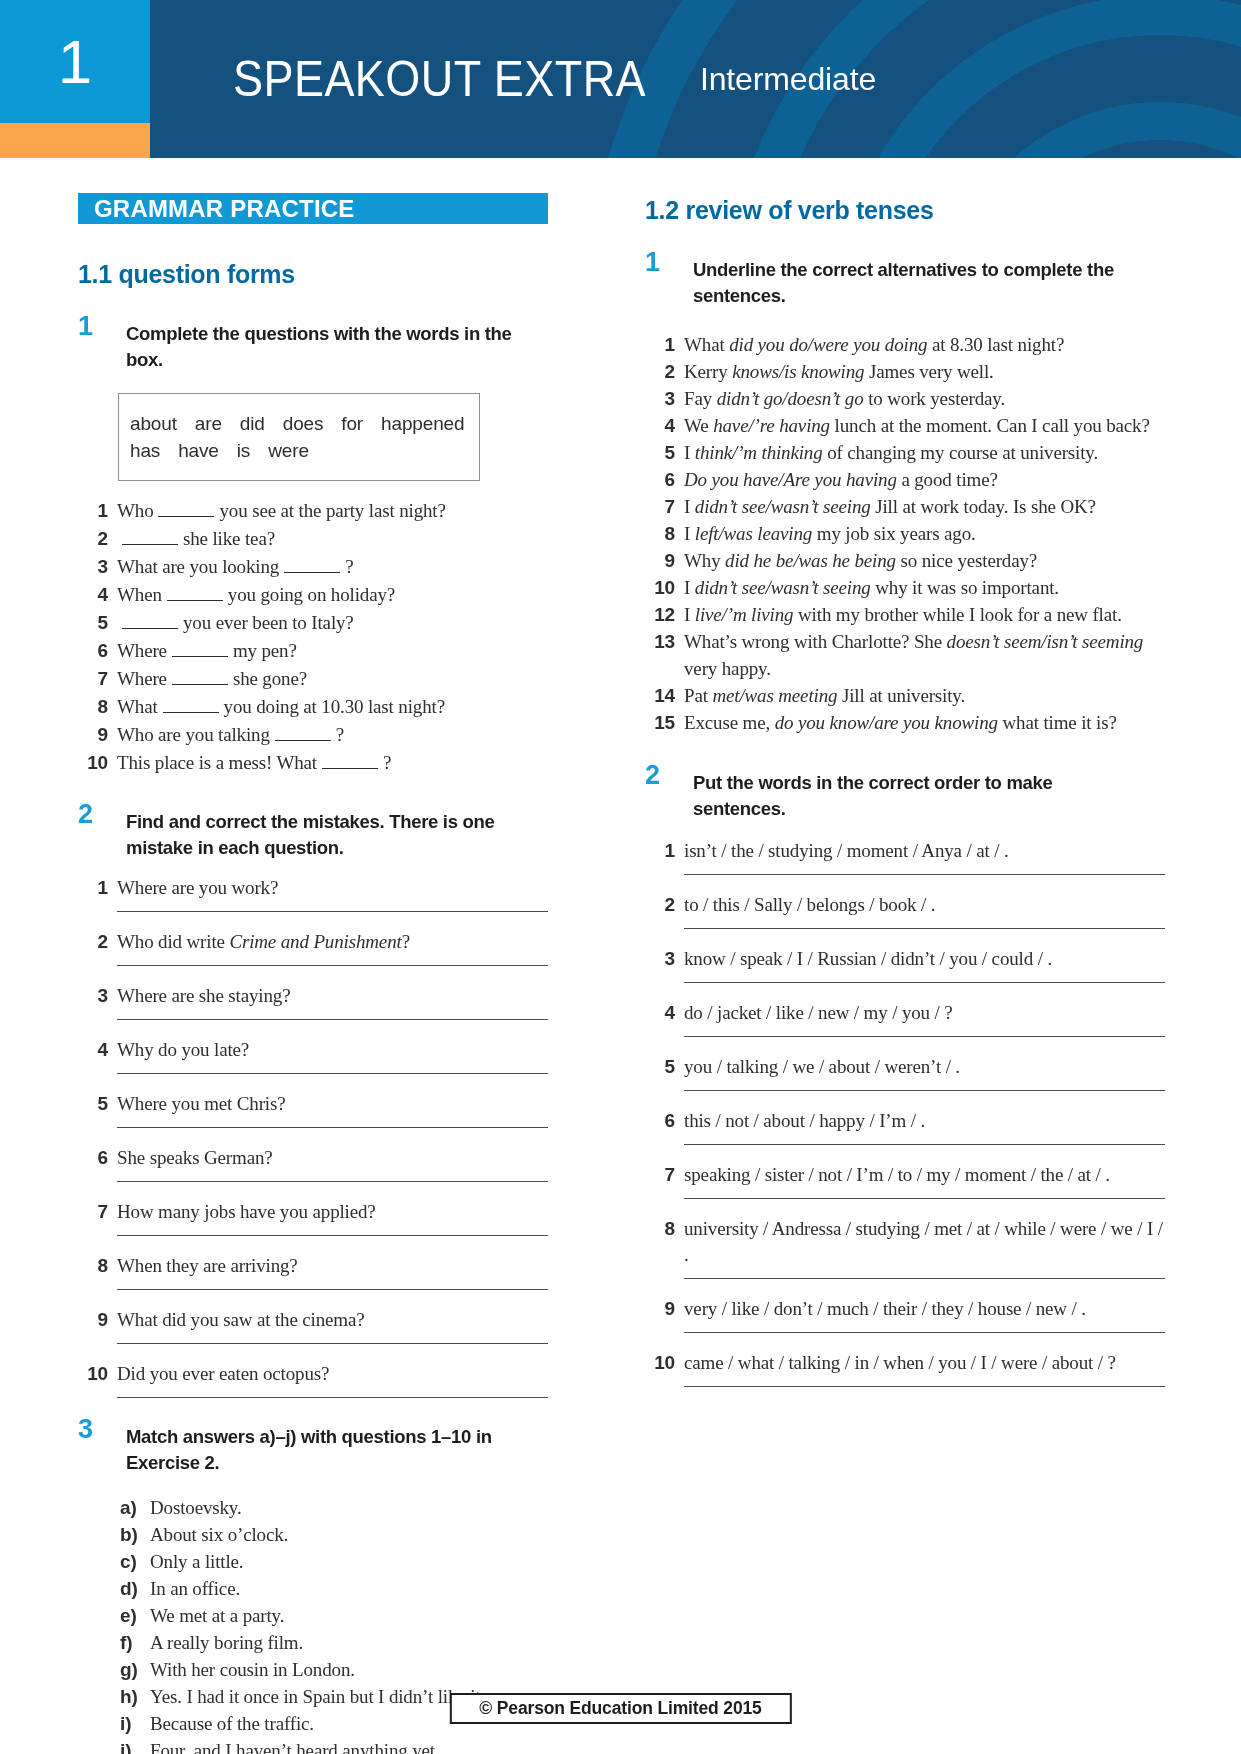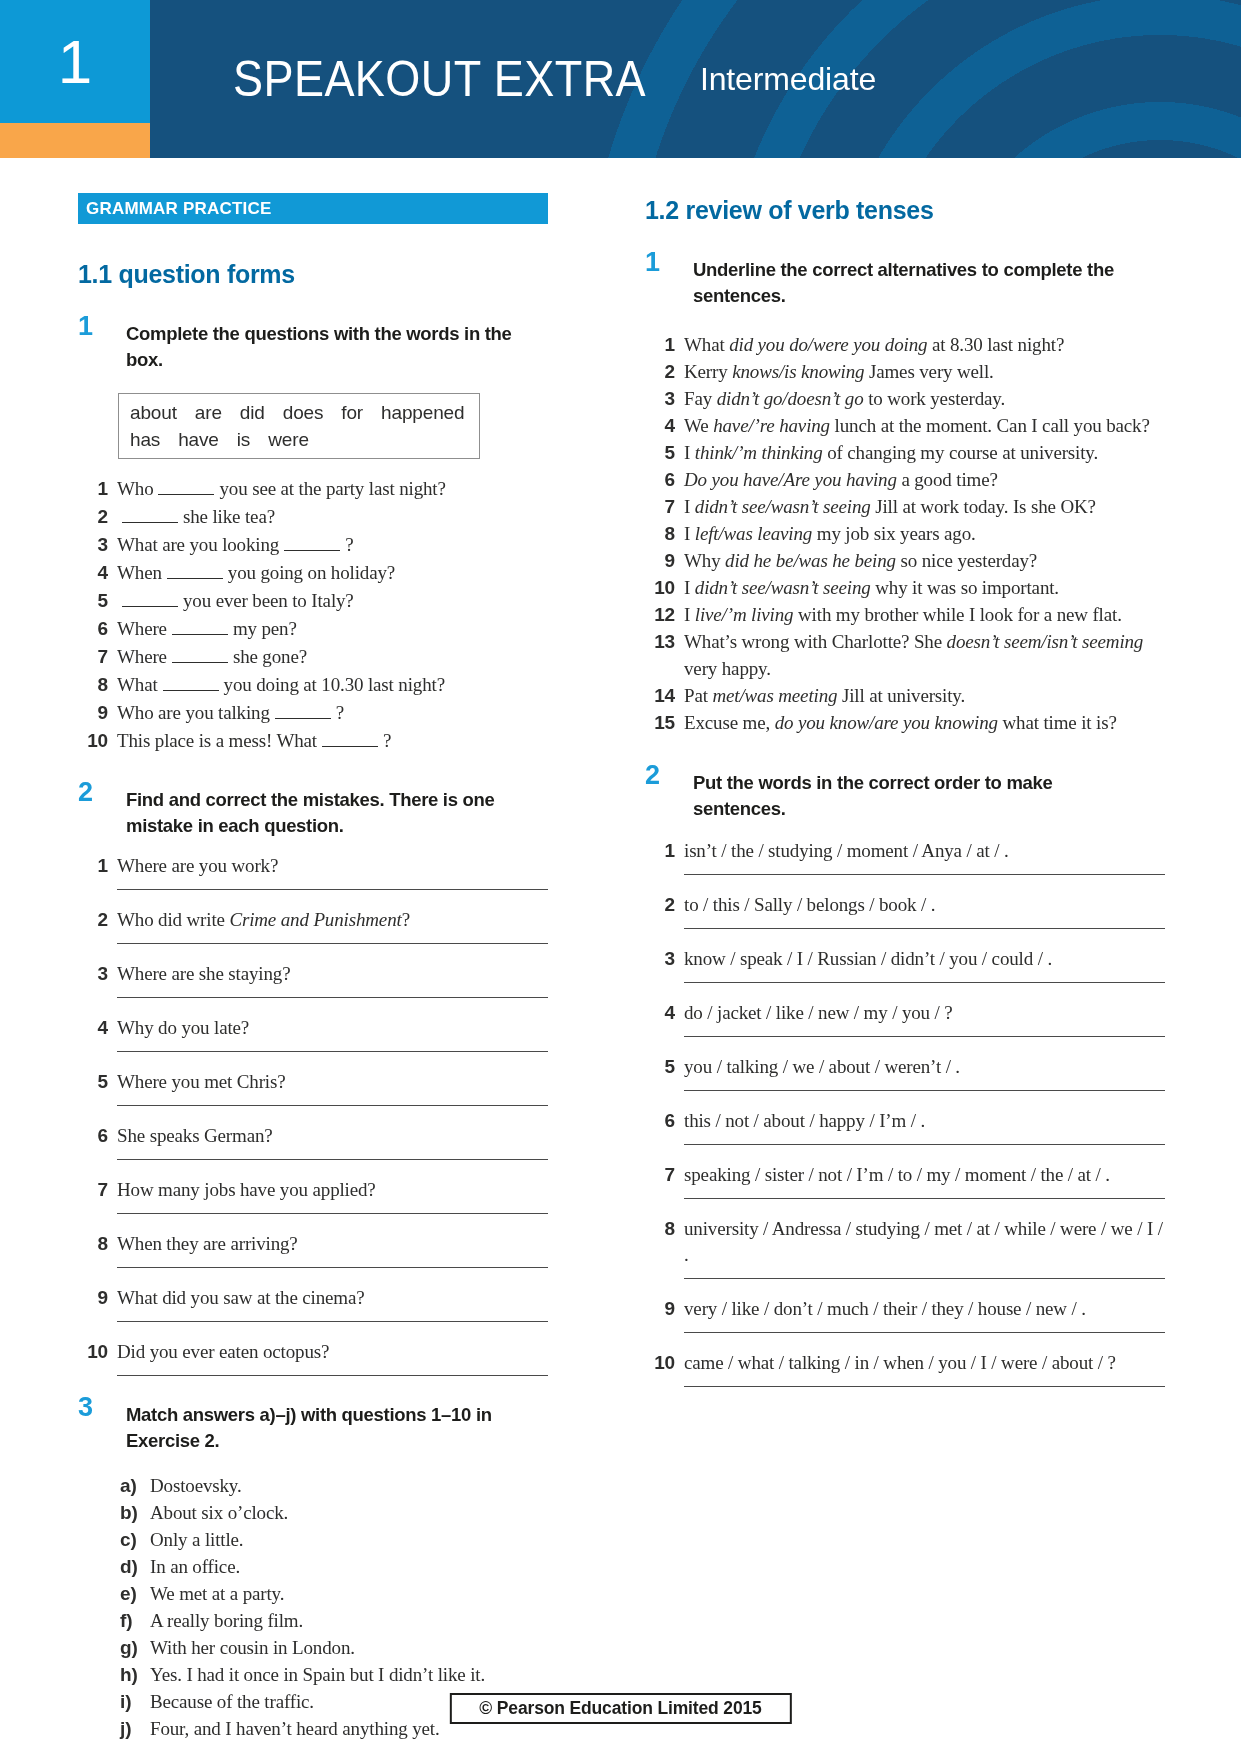--- a/index.html
+++ b/index.html
@@ -21,31 +21,31 @@
      display:flex;align-items:center;padding-left:45px;}
   .series-title{margin-left:38px;font-size:50px;color:#fff;white-space:nowrap;
                 transform:scaleX(0.9);transform-origin:left center;letter-spacing:0.5px;}
   .level-label{margin-left:8px;font-size:32px;color:#fff;white-space:nowrap;}
 
   
   .col{position:absolute;top:193px;}
   .col-left{left:78px;width:470px;}
   .col-right{left:645px;width:520px;}
 
-  .banner{background:#1199d6;color:#fff;font-weight:bold;font-size:17px;line-height:31px;
-          padding-left:8px;letter-spacing:0.2px;}
+  .banner{background:#1199d6;color:#fff;font-weight:bold;font-size:24px;line-height:31px;
+          padding-left:16px;letter-spacing:0.2px;}
   .sec-title{font-size:25px;font-weight:bold;color:#0369a1;margin:36px 0 0;letter-spacing:-0.3px;}
   .sec-title.first{margin-top:2px;line-height:30px;}
 
   .ex-head{display:flex;margin-top:24px;}
   .ex-num{color:#1b9cd9;font-weight:bold;font-size:27px;line-height:26px;flex:0 0 40px;}
   .ex-inst{font-weight:bold;font-size:18.5px;line-height:26px;margin:8px;color:#1d1d1b;letter-spacing:-0.3px;}
   .w420{max-width:400px;}
 
-  .word-box{margin:12px 0 0 40px;width:338px;border:1.5px solid #8f8f8f;padding:5px 11px;
+  .word-box{margin:12px 0 0 40px;width:338px;border:1.5px solid #8f8f8f;padding:16px 11px;
             display:flex;flex-wrap:wrap;column-gap:18px;font-size:19px;line-height:27px;}
 
   .qlist{margin-top:16px;}
   .ulist{margin-top:14px;}
   .qrow{display:flex;line-height:28px;font-size:19px;}
   .ulist .qrow{line-height:27px;}
   .inum{flex:0 0 30px;text-align:right;margin-right:9px;font-weight:bold;}
   .qtext{flex:1;font-family:Liberation Serif, serif;}
   .blank{display:inline-block;width:56px;height:0.95em;border-bottom:1.6px solid #2e2e2d;margin:0 5px;}
 

